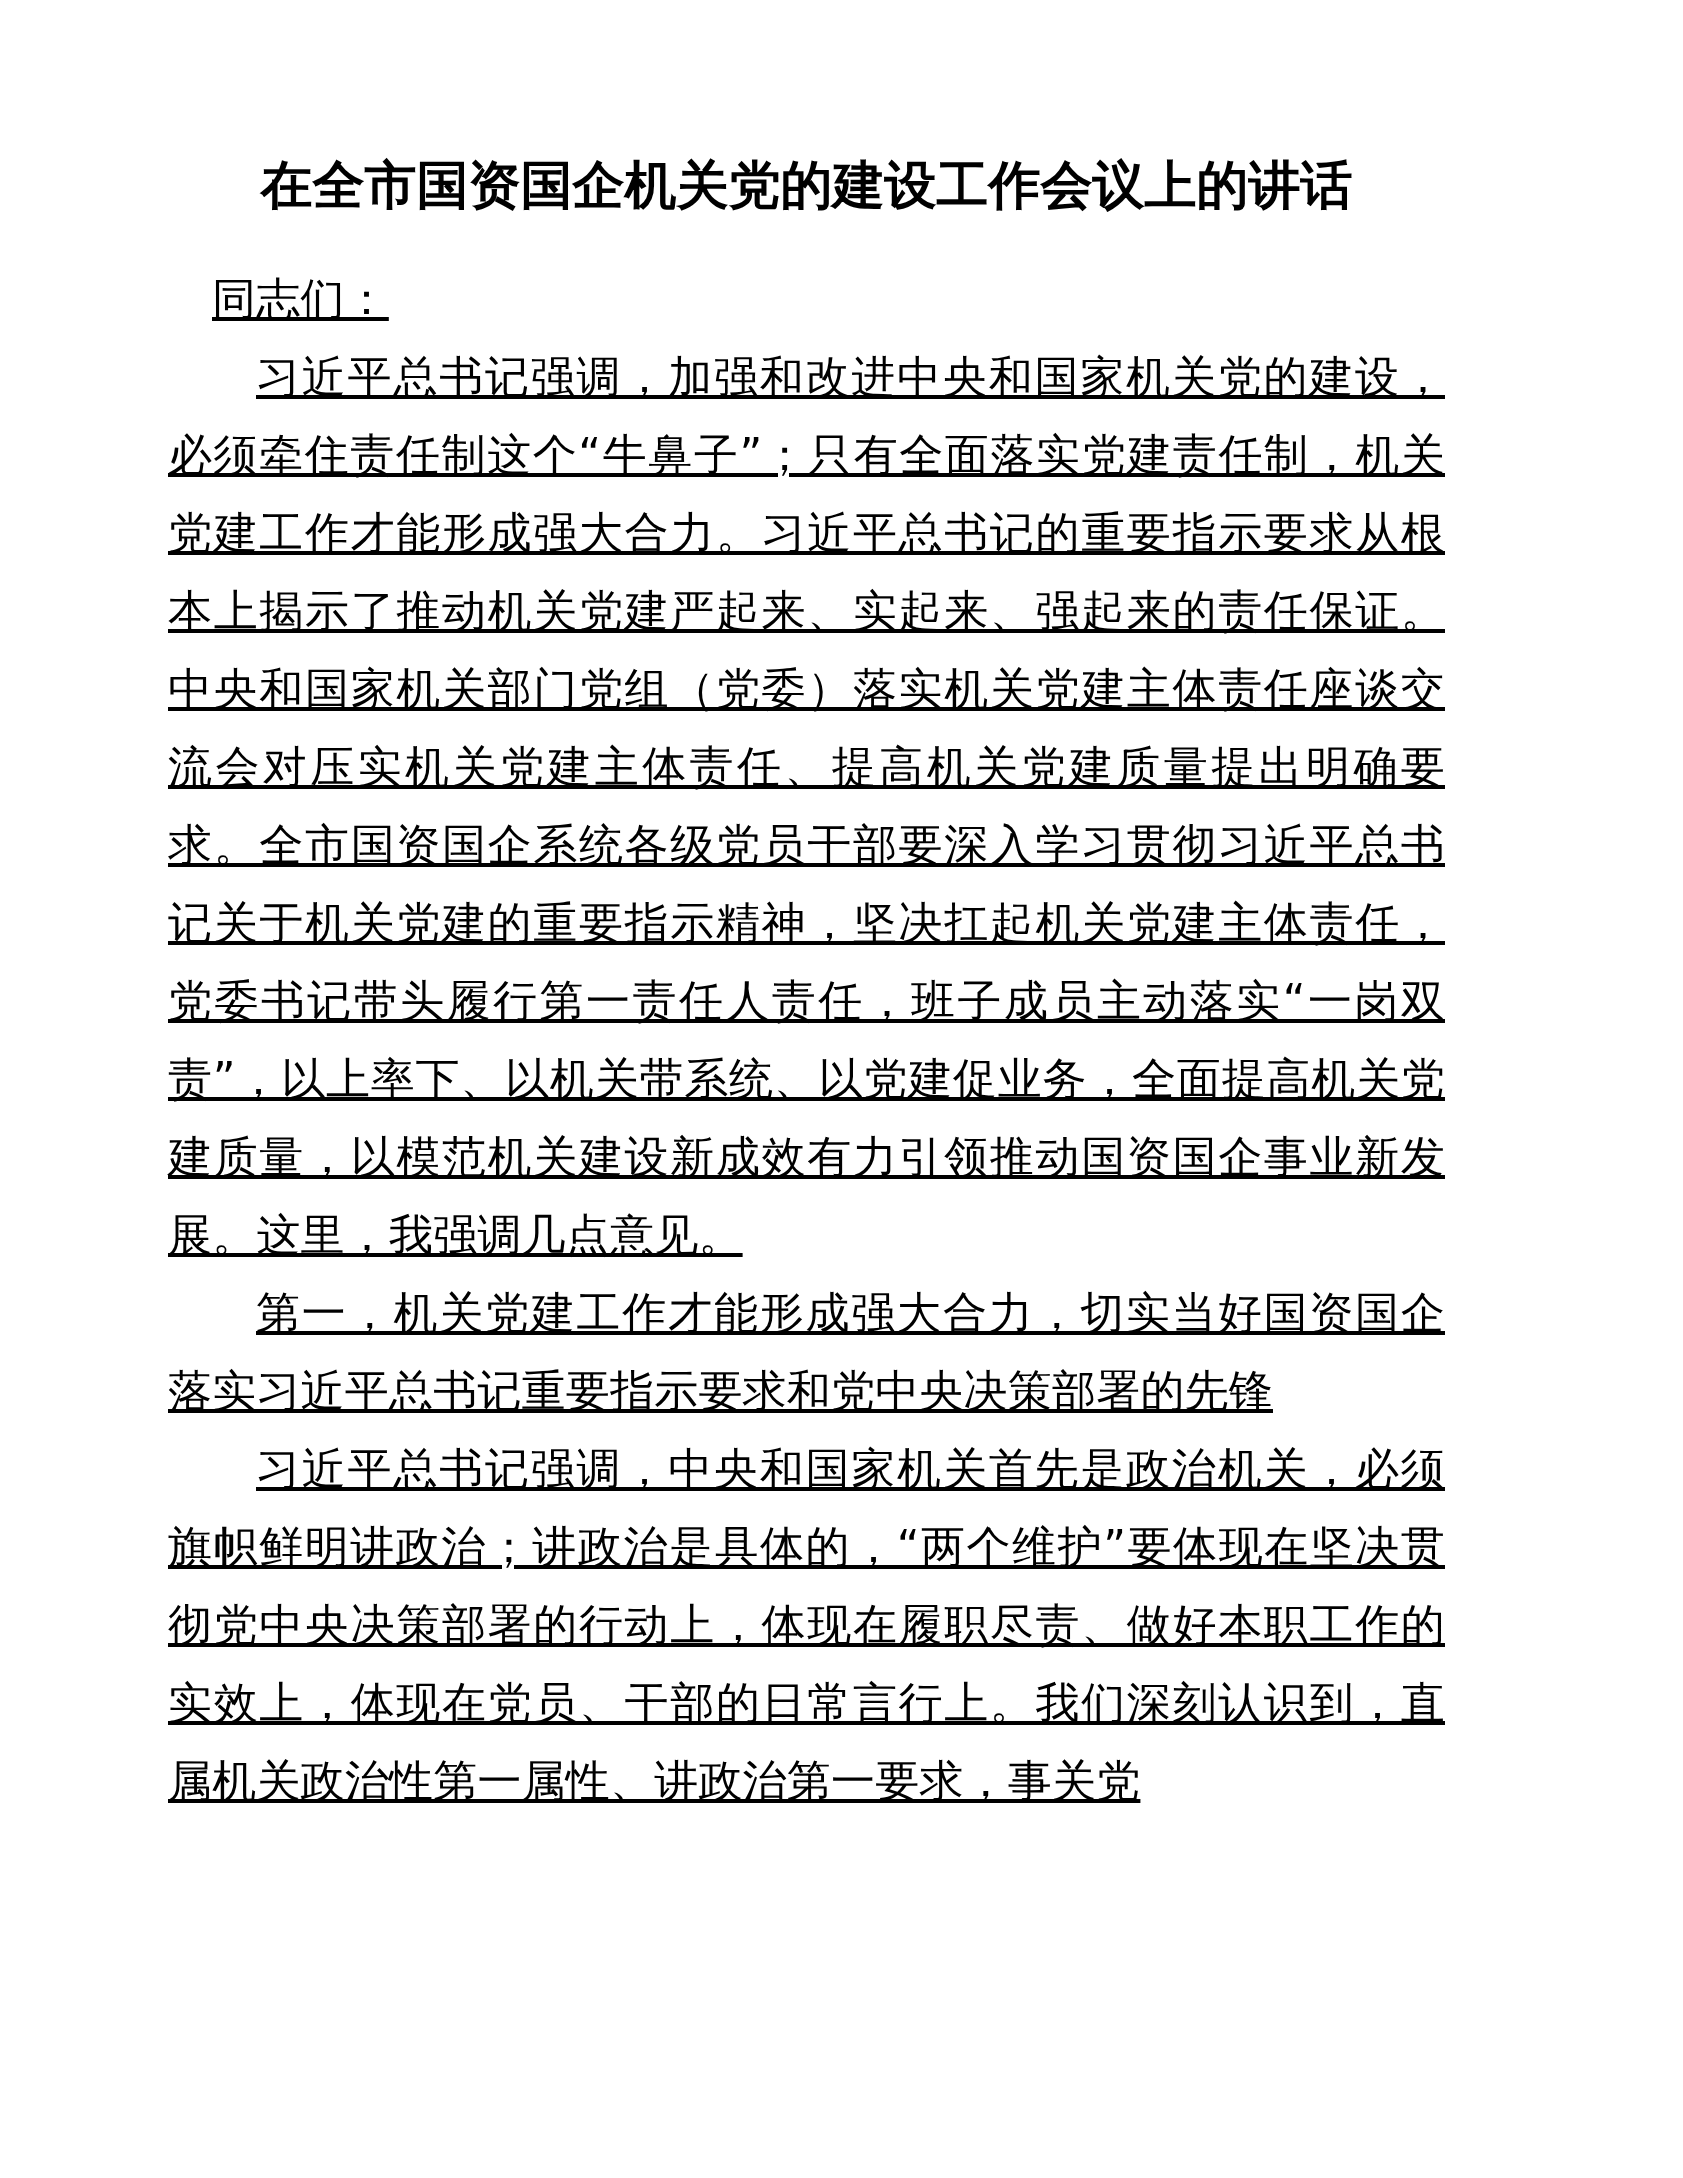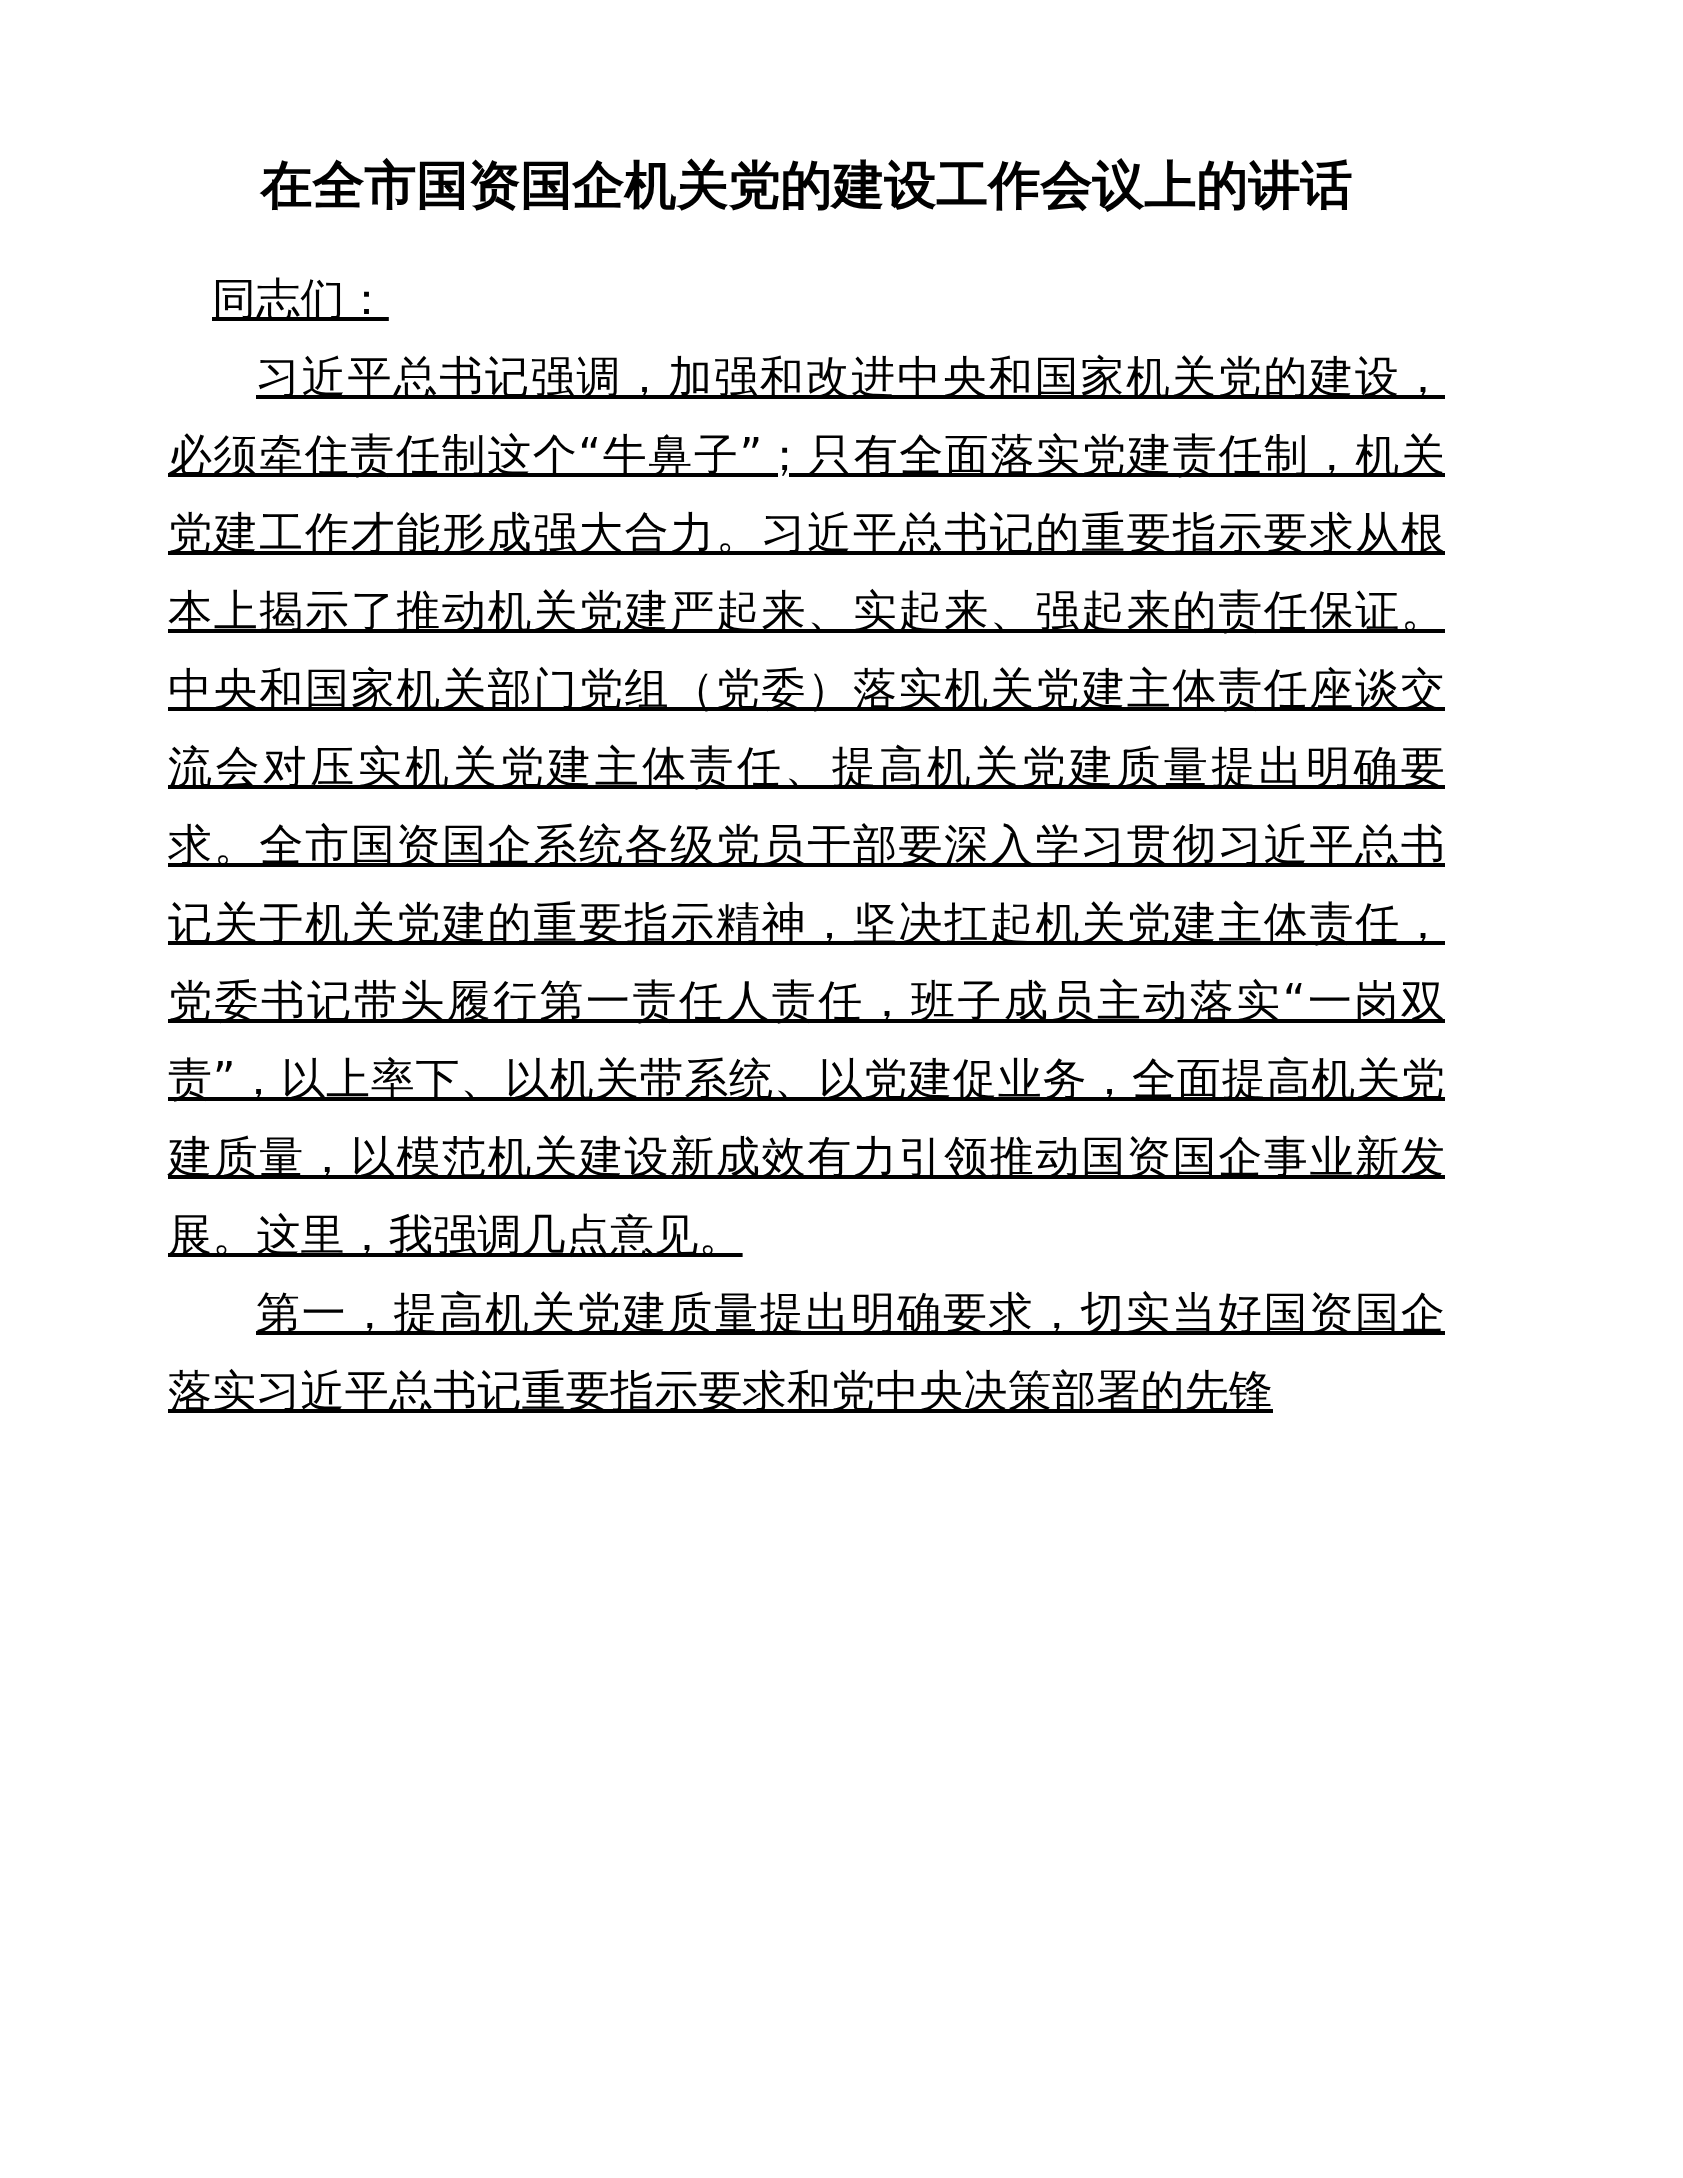--- a/index.html
+++ b/index.html
@@ -76,18 +76,19 @@
   <div class="doc-body">
 
     <h1 class="doc-title">在全市国资国企机关党的建设工作会议上的讲话</h1>
 
     <div class="spacer-greeting"></div>
 
     <p class="para indent-1">同志们：</p>
 
     <p class="para indent-2">习近平总书记强调，加强和改进中央和国家机关党的建设，必须牵住责任制这个“牛鼻子”；只有全面落实党建责任制，机关党建工作才能形成强大合力。习近平总书记的重要指示要求从根本上揭示了推动机关党建严起来、实起来、强起来的责任保证。中央和国家机关部门党组（党委）落实机关党建主体责任座谈交流会对压实机关党建主体责任、提高机关党建质量提出明确要求。全市国资国企系统各级党员干部要深入学习贯彻习近平总书记关于机关党建的重要指示精神，坚决扛起机关党建主体责任，党委书记带头履行第一责任人责任，班子成员主动落实“一岗双责”，以上率下、以机关带系统、以党建促业务，全面提高机关党建质量，以模范机关建设新成效有力引领推动国资国企事业新发展。这里，我强调几点意见。</p>
 
-    <p class="para indent-2">第一，提高机关党建质量提出明确要求，切实当好国资国企落实习近平总书记重要指示要求和党中央决策部署的先锋</p>
+    <p class="para indent-2">第一，机关党建工作才能形成强大合力，切实当好国资国企落实习近平总书记重要指示要求和党中央决策部署的先锋</p>
 
+    <p class="para indent-2">习近平总书记强调，中央和国家机关首先是政治机关，必须旗帜鲜明讲政治；讲政治是具体的，“两个维护”要体现在坚决贯彻党中央决策部署的行动上，体现在履职尽责、做好本职工作的实效上，体现在党员、干部的日常言行上。我们深刻认识到，直属机关政治性第一属性、讲政治第一要求，事关党</p>
 
   </div>
 </div>
 
 
 </body></html>

